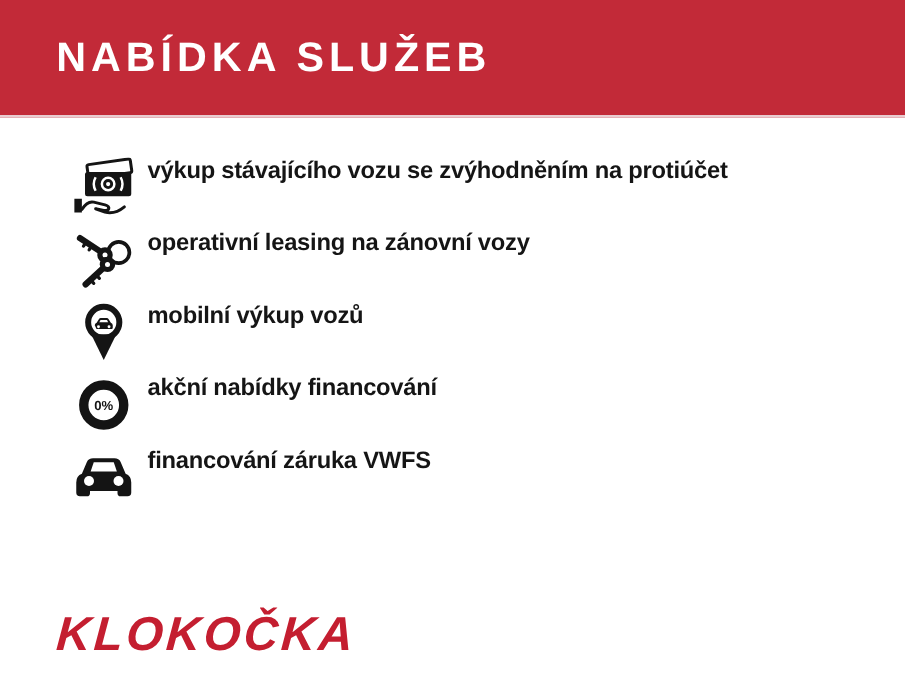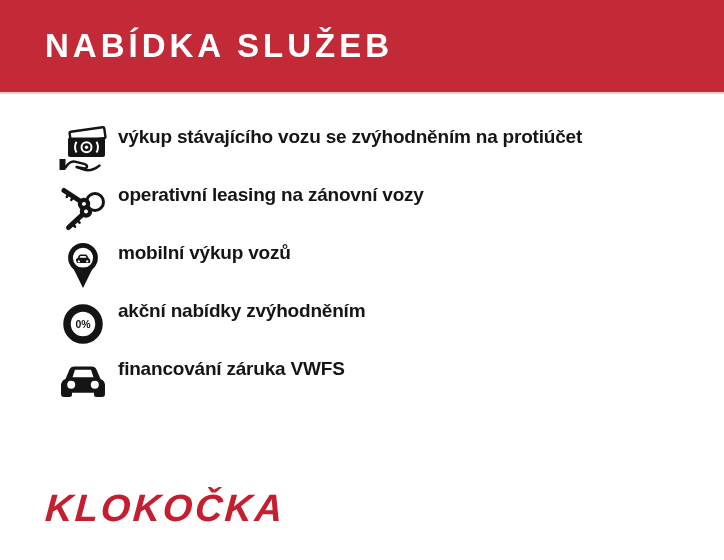--- a/index.html
+++ b/index.html
@@ -102,21 +102,21 @@
     <span class="service-label">mobilní výkup vozů</span>
   </div>
 
   <div class="service-row">
     <span class="service-icon">
       <svg width="46" height="46" viewBox="0 0 46 46">
         <circle cx="23" cy="23" r="16" fill="none" stroke="#141414" stroke-width="7.5"></circle>
         <text x="23" y="27" text-anchor="middle" font-size="10.5" font-weight="bold" font-family="Liberation Sans, sans-serif" fill="#141414">0%</text>
       </svg>
     </span>
-    <span class="service-label">akční nabídky zvýhodněním</span>
+    <span class="service-label">akční nabídky financování</span>
   </div>
 
   <div class="service-row">
     <span class="service-icon">
       <svg width="50" height="37" viewBox="0 0 50 37">
         <path d="M7.5 15 L11.5 5.5 Q12.8 2.5 16.5 2.5 h17 q3.7 0 5 3 l4 9.5 q4.5 1.5 4.5 7 v8 q0 3 -3 3 h-5.5 q-2.5 0 -2.5 -2.5 v-1.7 H14 v1.7 q0 2.5 -2.5 2.5 H6 q-3 0 -3 -3 v-8 q0 -5.5 4.5 -7 z" fill="#141414"></path>
         <path d="M14.5 13.2 L17 5.8 h16 l2.5 7.4 z" fill="#ffffff"></path>
         <circle cx="13.2" cy="20.8" r="4" fill="#ffffff"></circle>
         <circle cx="36.8" cy="20.8" r="4" fill="#ffffff"></circle>
       </svg>

